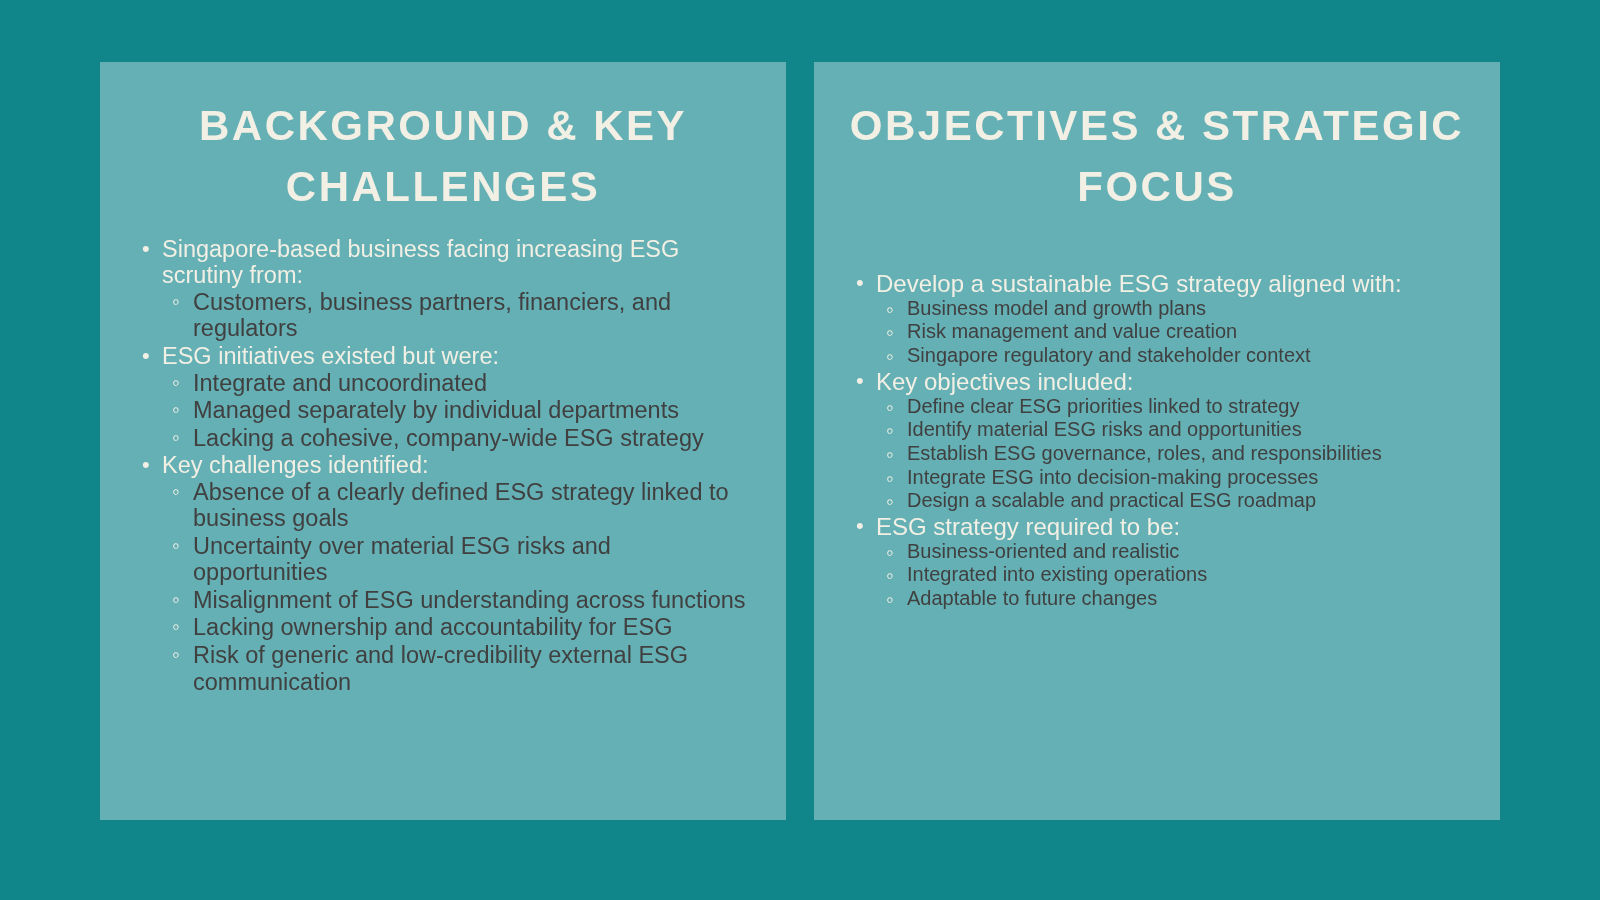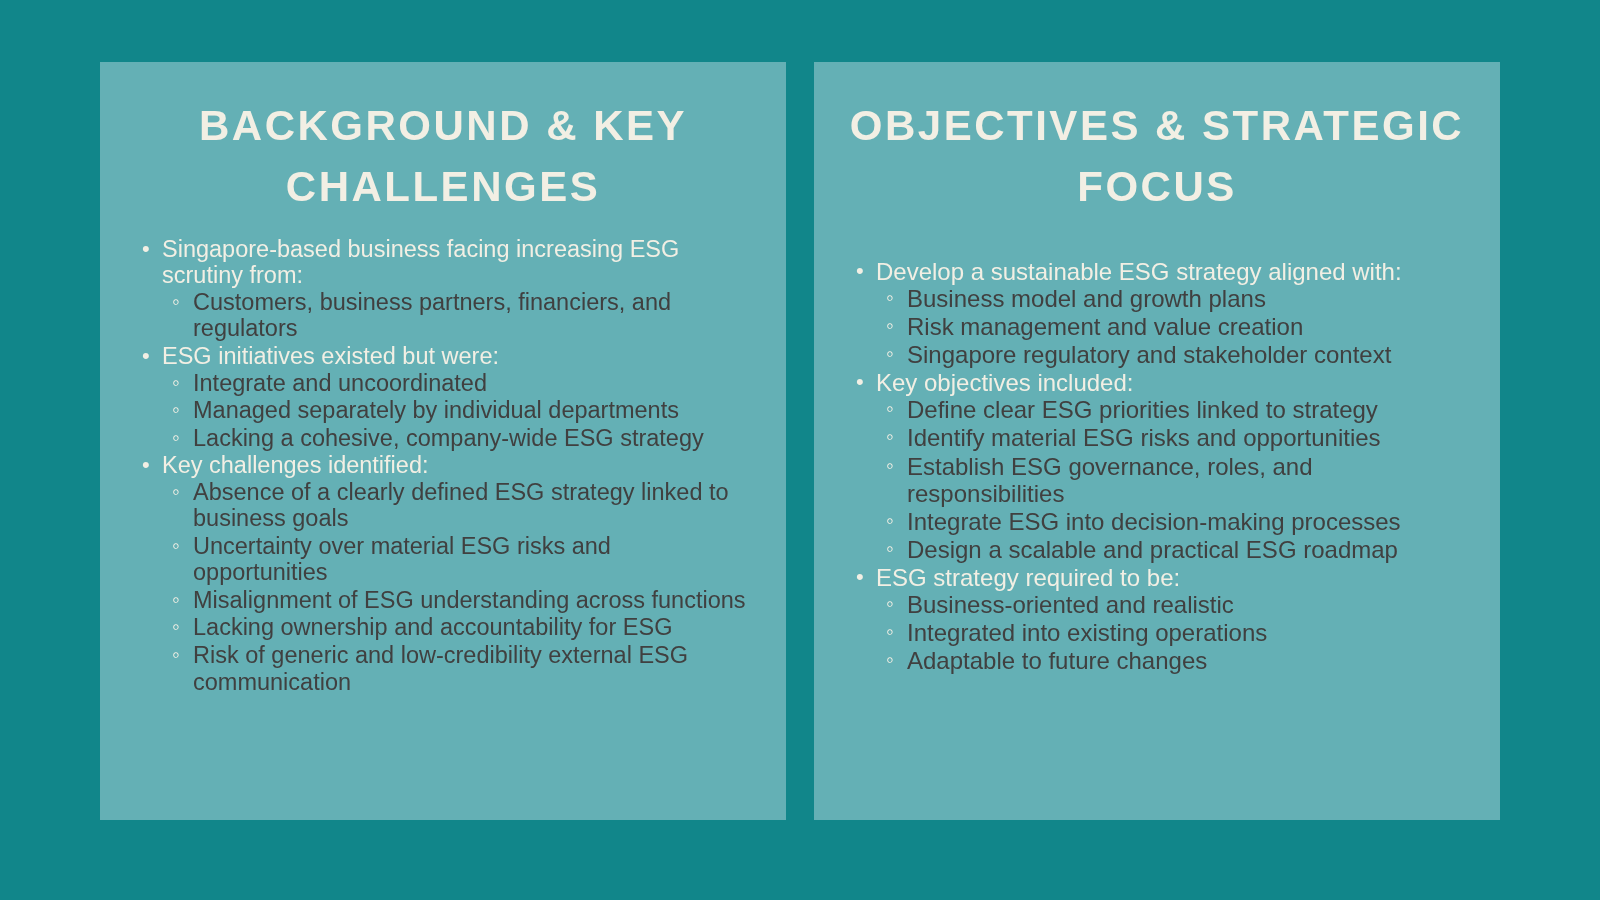--- a/index.html
+++ b/index.html
@@ -41,21 +41,21 @@
     color: #f2efe4;
     font-size: 42px;
     font-weight: bold;
     letter-spacing: 2.5px;
     text-align: center;
     line-height: 1.45;
     text-transform: uppercase;
     margin: 8px 0 18px 0;
   }
   .panel-right .panel-title {
-    margin-bottom: 40px;
+    margin-bottom: 52px;
   }
   ul.lvl1 {
     list-style: none;
     margin: 0;
     padding: 0;
   }
   ul.lvl1 > li {
     position: relative;
     color: #f2efe4;
     font-size: 23.5px;
@@ -93,21 +93,21 @@
     left: 10px;
     top: 0;
     color: #f2efe4;
     font-size: 22px;
     line-height: 1.2;
   }
   .panel-right ul.lvl1 > li {
     font-size: 24px;
   }
   .panel-right ul.lvl2 > li {
-    font-size: 24px;
+    font-size: 20px;
   }
   .list-wrap {
     padding: 0 4px;
   }
 </style>
 </head>
 <body>
 
 <div class="slide">
 

